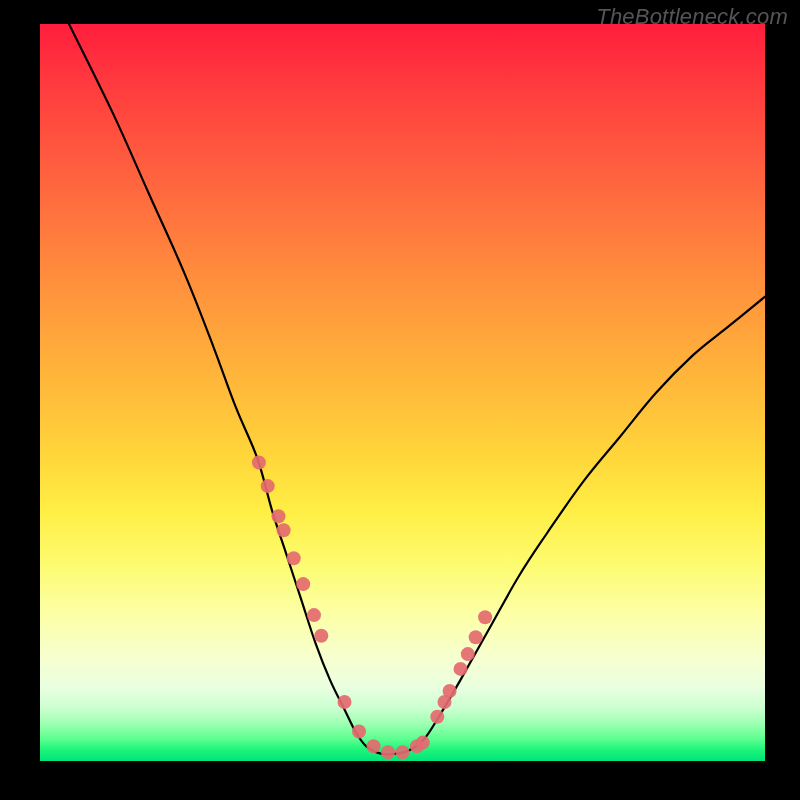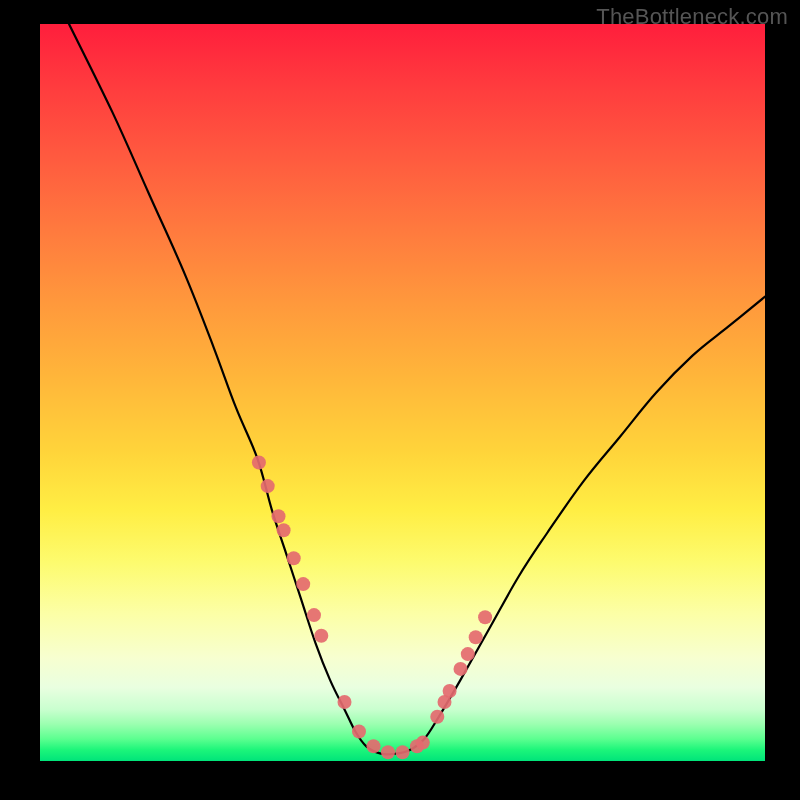--- a/index.html
+++ b/index.html
@@ -9,20 +9,21 @@
     height: 800px;
     background: #000;
     overflow: hidden;
     font-family: Arial, Helvetica, sans-serif;
   }
   .frame {
     position: relative;
     width: 800px;
     height: 800px;
     background: #000;
+    font-style: italic;
   }
   .plot-area {
     position: absolute;
     left: 40px;
     top: 24px;
     width: 725px;
     height: 737px;
     
     background: linear-gradient(to bottom,
       #ff1e3c 0%,

